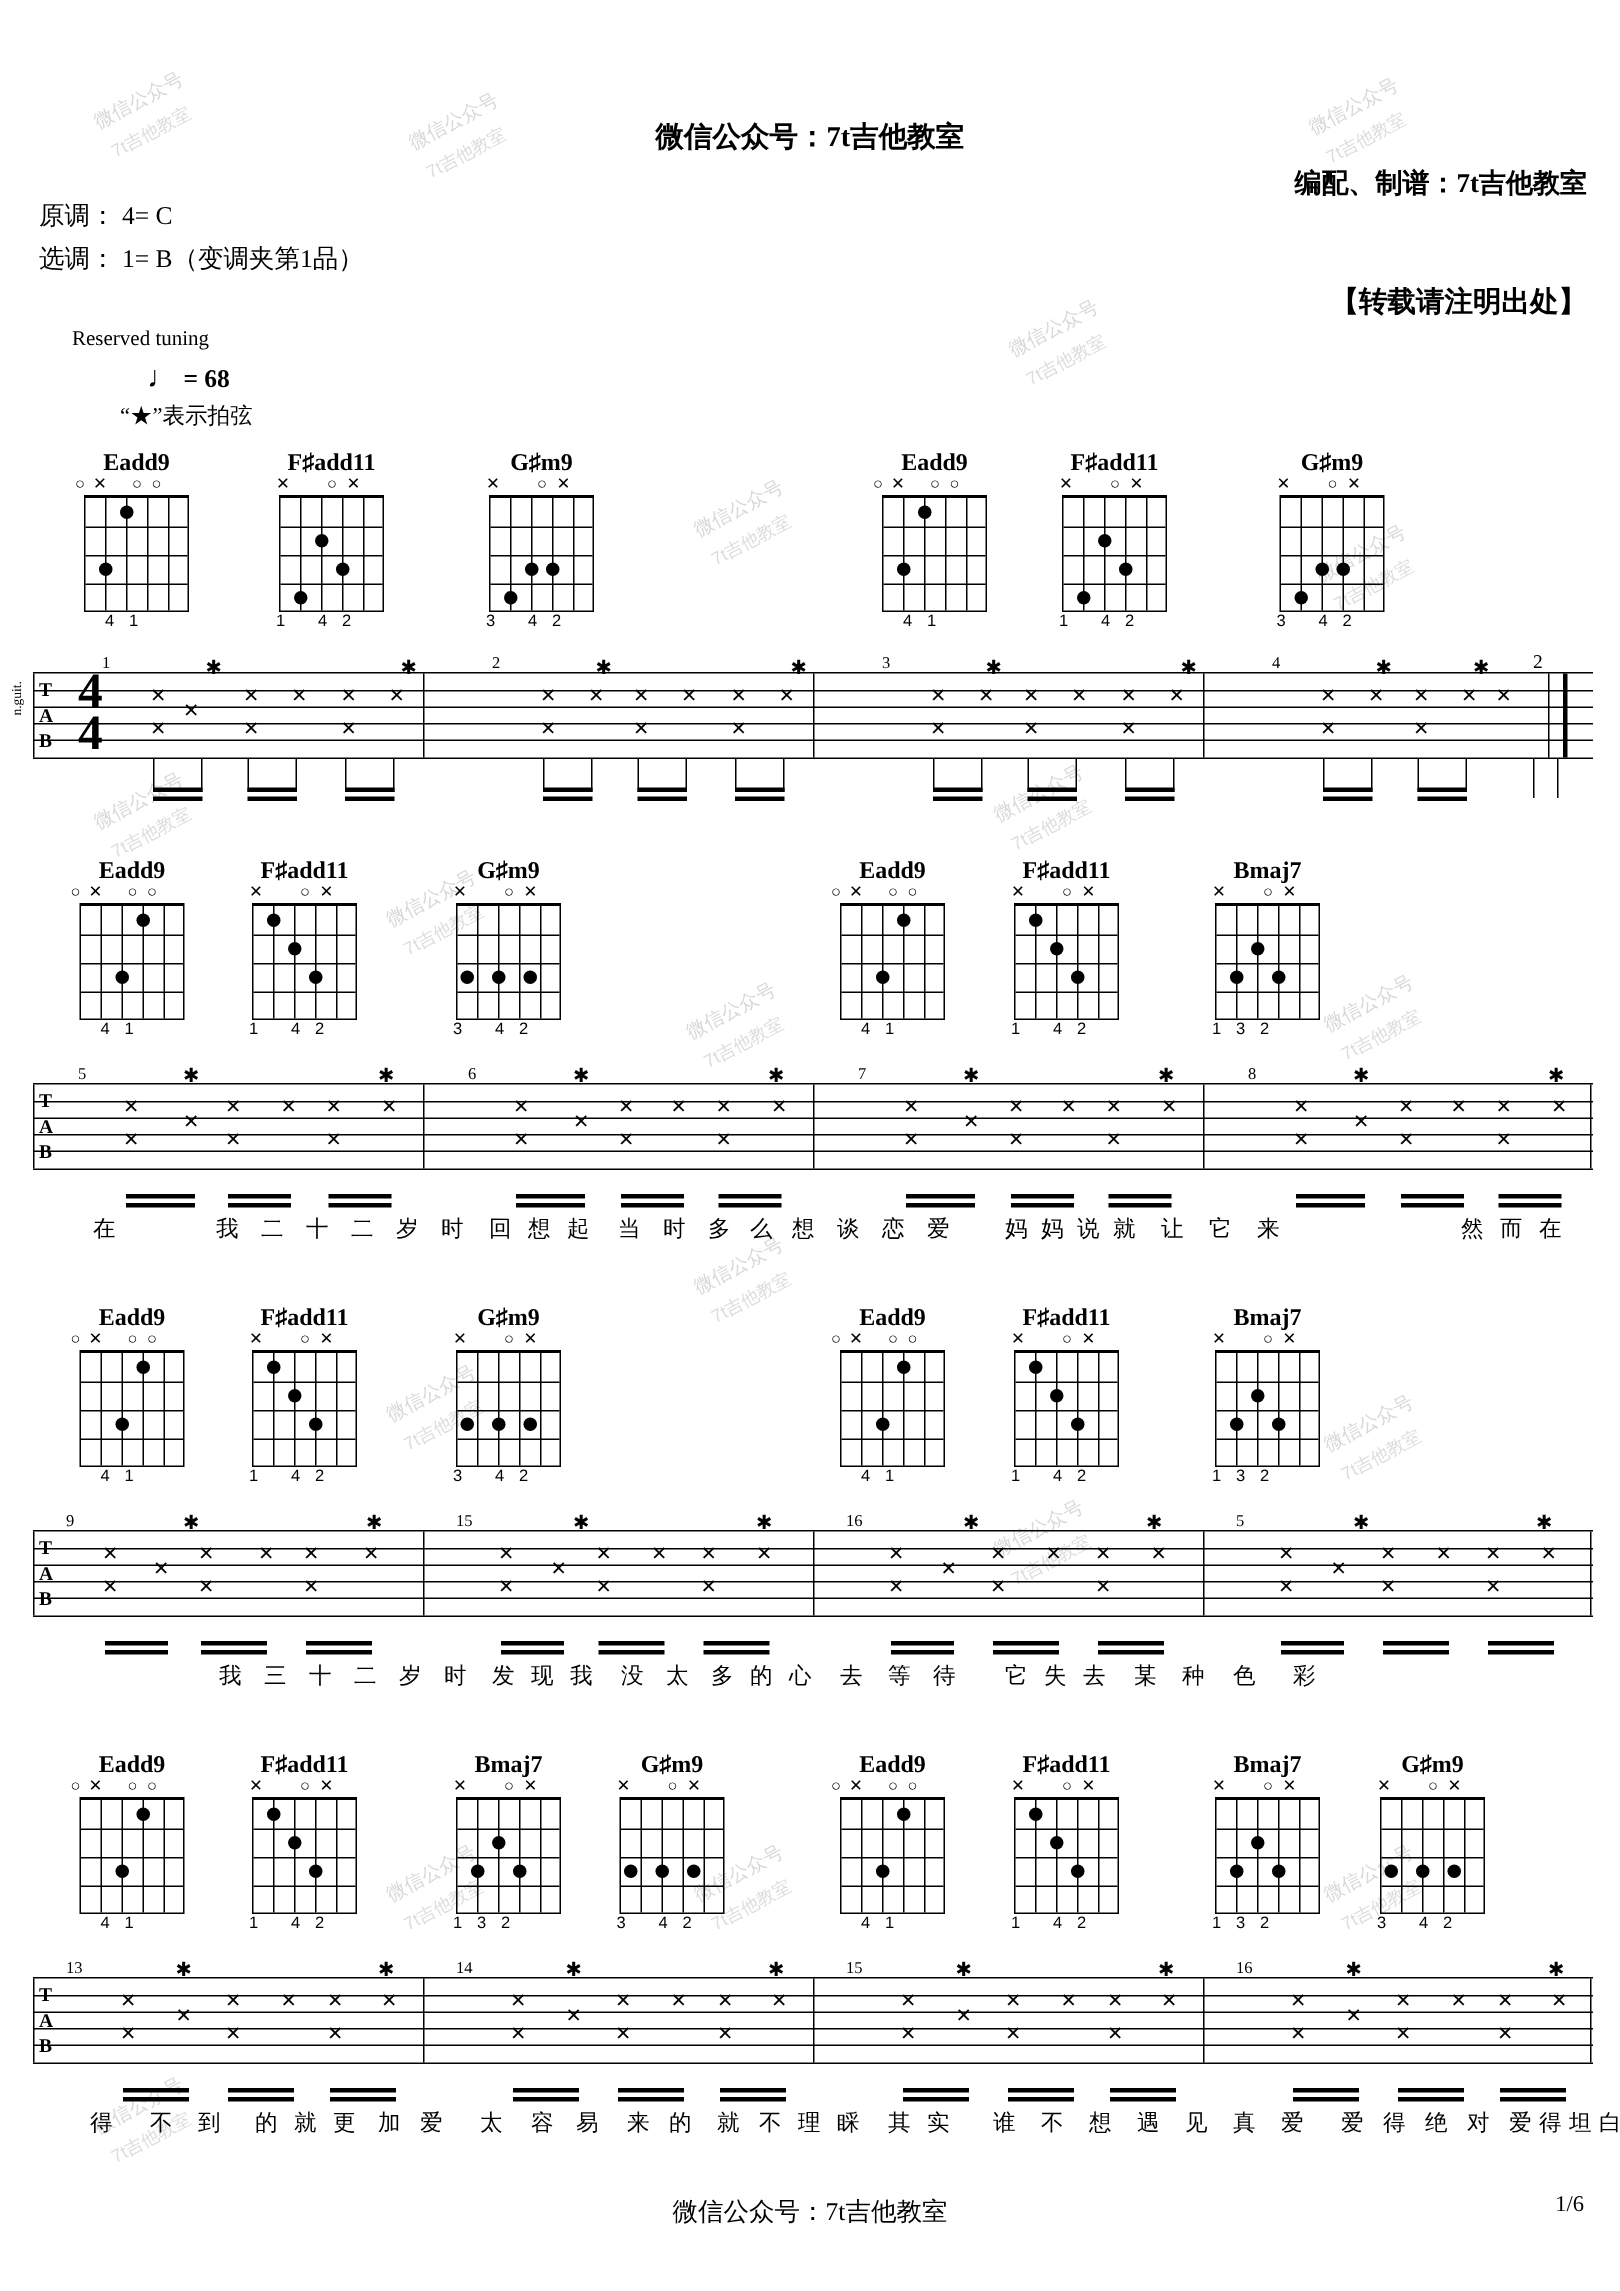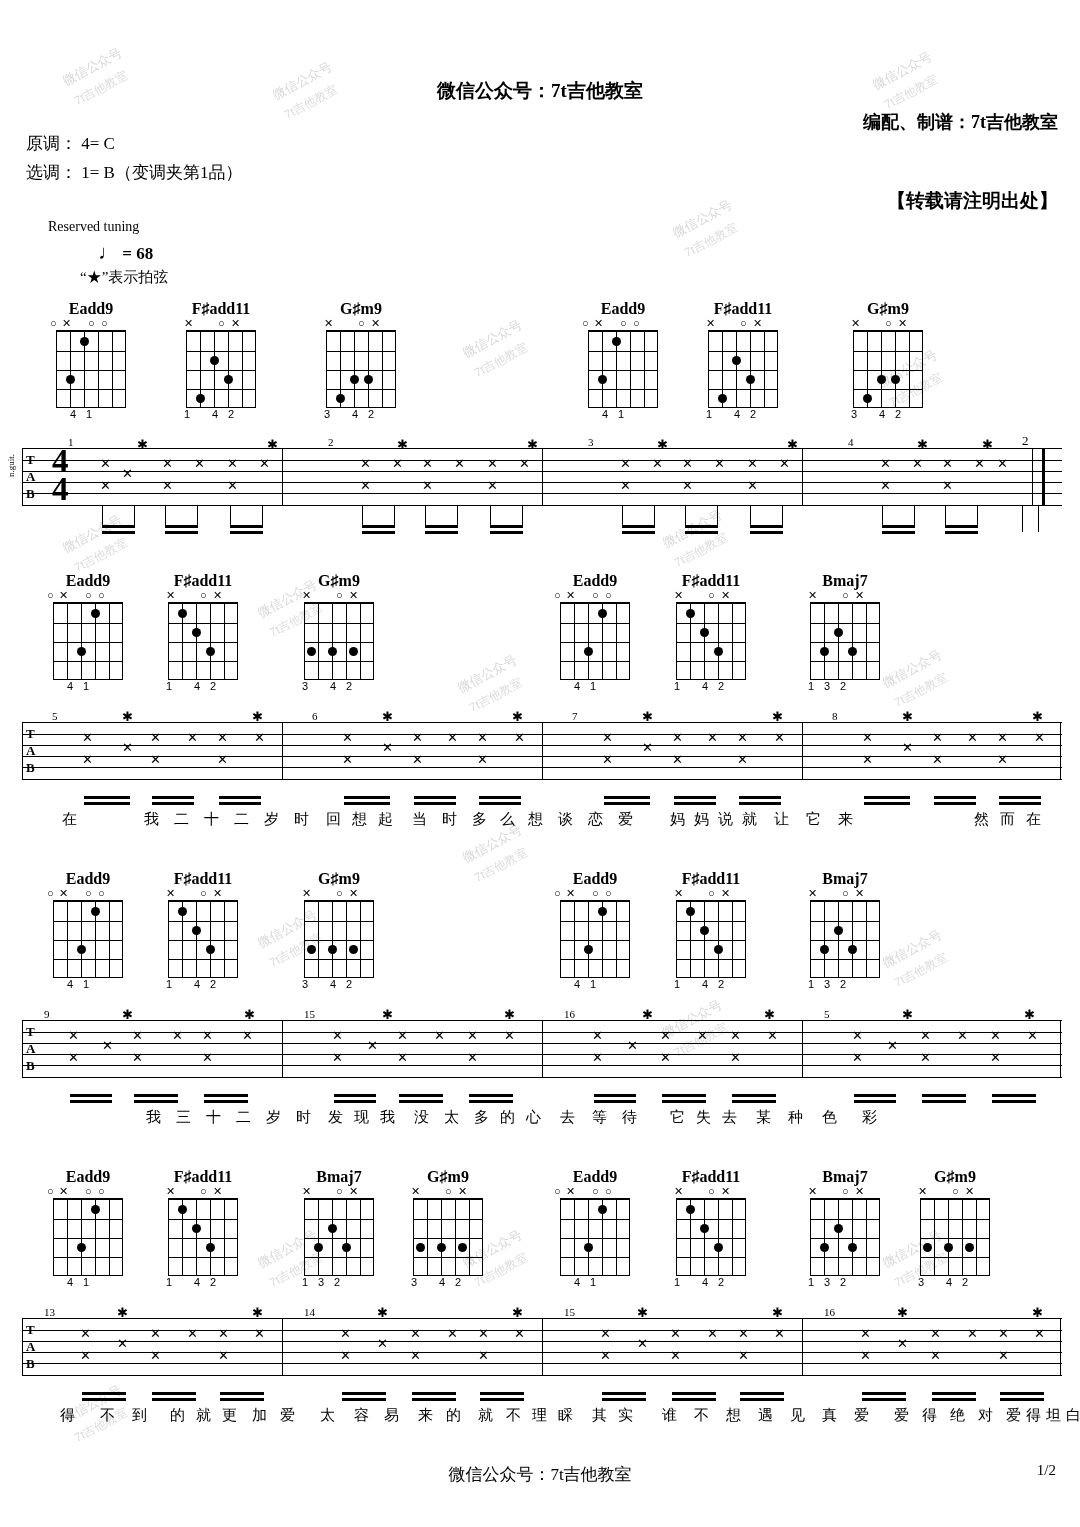--- a/index.html
+++ b/index.html
@@ -1219,15 +1219,15 @@
       <div class="lyric" style="left:928px;">绝</div>
       <div class="lyric" style="left:956px;">对</div>
       <div class="lyric" style="left:984px;">爱</div>
       <div class="lyric" style="left:1004px;">得</div>
       <div class="lyric" style="left:1024px;">坦</div>
       <div class="lyric" style="left:1044px;">白</div>
     </div>
   </div>
 
   <div class="footer-a">微信公众号：7t吉他教室</div>
-  <div class="pageno">1/2</div>
+  <div class="pageno">1/6</div>
 
 </div>
 
 </body></html>

